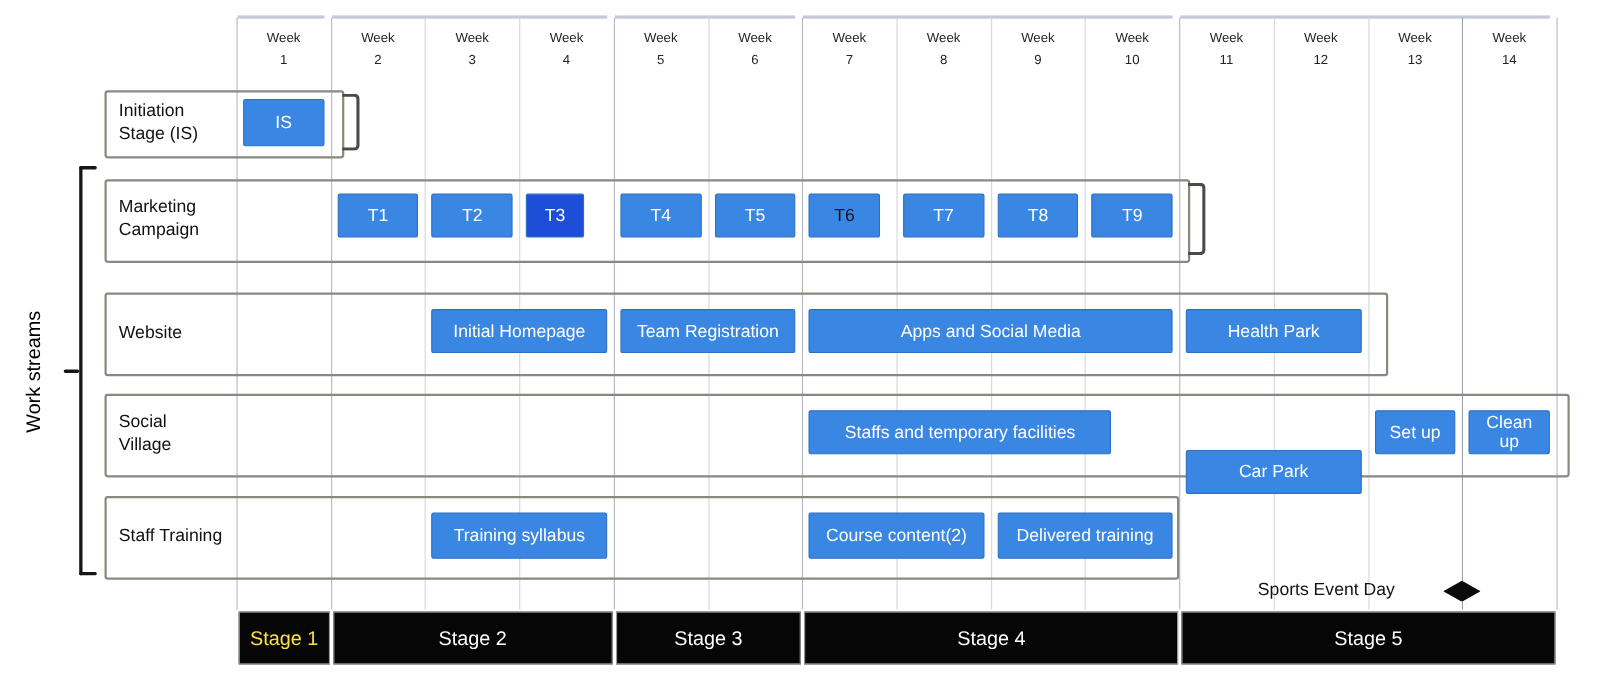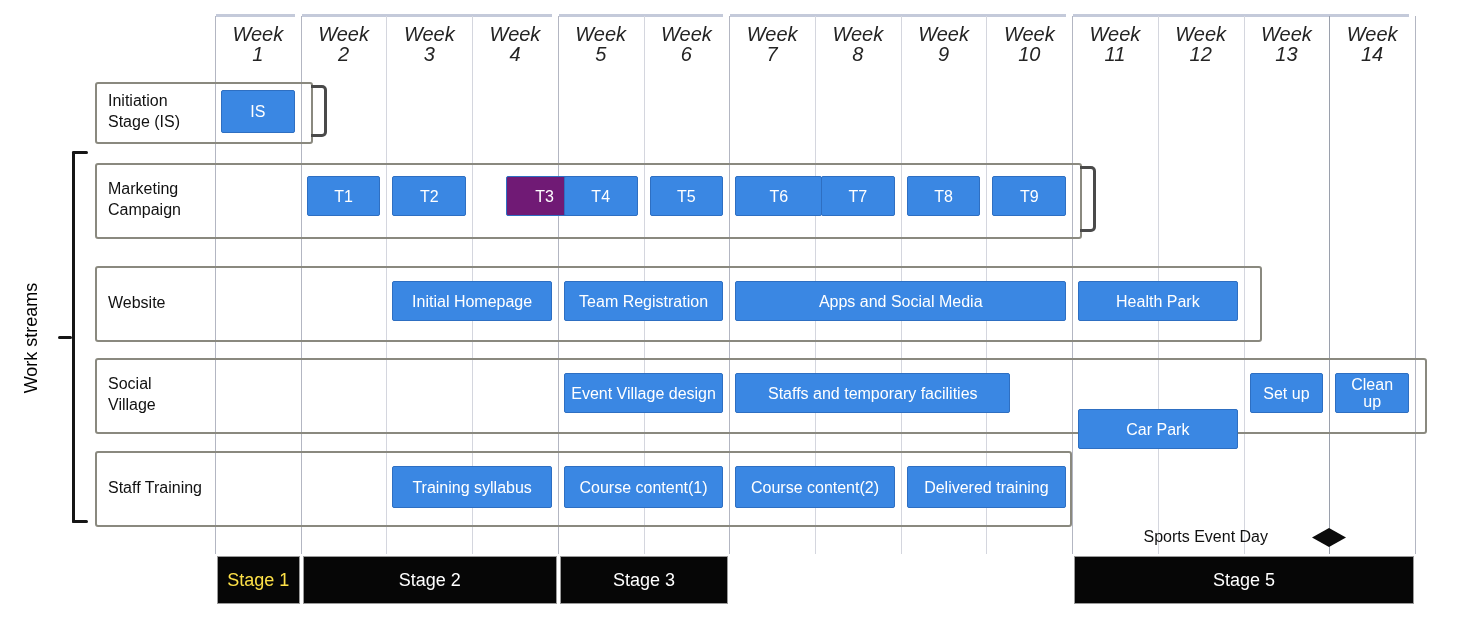--- a/index.html
+++ b/index.html
@@ -6,21 +6,21 @@
   #stage{
     position:relative;width:1457px;height:627px;background:#ffffff;overflow:hidden;
     font-family:"Liberation Sans",sans-serif;color:#1c1c1c;
   }
   .abs{position:absolute;}
   .cap{position:absolute;height:3px;background:#c4cada;}
   .vgrid{position:absolute;width:1px;background:#d4d6de;}
   .vgrid.dark{background:#b3b6c2;}
   .vgrid.xdark{background:#9aa0ac;}
   .weekhead{position:absolute;display:flex;flex-direction:column;align-items:center;
-    font-size:20px;line-height:20px;color:#242424;font-style:italic;}
+    font-size:12px;line-height:20px;color:#242424;}
   .rowbox{position:absolute;border:2px solid #8a897f;border-radius:3px;background:transparent;}
   .rowlabel{position:absolute;display:flex;align-items:center;font-size:16px;line-height:21px;color:#111;}
   .bar{position:absolute;display:flex;align-items:center;justify-content:center;text-align:center;
     color:#fff;font-size:16px;line-height:17px;border-radius:2px;padding:16px 6px;box-sizing:border-box;
     border:1px solid #2e6fc2;}
   .bracket-r{position:absolute;width:13px;border:3px solid #4a4a4a;border-left:none;
     border-radius:0 5px 5px 0;}
   .stage{position:absolute;display:flex;align-items:center;justify-content:center;
     font-size:18px;border:1px solid #9a9a9a;}
   .ms-label{position:absolute;font-size:16px;color:#111;text-align:right;}
@@ -116,58 +116,57 @@
   <div id="layer-rows" class="abs" style="left:0;top:0;width:100%;height:100%;">
       <div class="rowbox" style="left: 95px; top: 82px; width: 213.714px; height: 58px; border-color: rgb(138, 137, 127);"></div>
       <div class="rowlabel" style="left: 108px; top: 82px; width: 95px; height: 58px;">Initiation Stage (IS)</div>
       <div class="bracket-r" style="left: 310.714px; top: 85px; height: 46px; border-color: rgb(74, 74, 74);"></div>
       <div class="bar" style="left: 221px; top: 90px; width: 73.7143px; height: 43px; background: rgb(58, 135, 227); border-color: rgb(46, 111, 194); color: rgb(255, 255, 255);">IS</div>
       <div class="rowbox" style="left: 95px; top: 163px; width: 983.143px; height: 72px; border-color: rgb(138, 137, 127);"></div>
       <div class="rowlabel" style="left: 108px; top: 163px; width: 95px; height: 72px;">Marketing Campaign</div>
       <div class="bracket-r" style="left: 1080.14px; top: 166px; height: 60px; border-color: rgb(74, 74, 74);"></div>
       <div class="bar" style="left: 306.714px; top: 176px; width: 73.7143px; height: 40px; background: rgb(58, 135, 227); border-color: rgb(46, 111, 194); color: rgb(255, 255, 255);">T1</div>
       <div class="bar" style="left: 392.429px; top: 176px; width: 73.7143px; height: 40px; background: rgb(58, 135, 227); border-color: rgb(46, 111, 194); color: rgb(255, 255, 255);">T2</div>
-      <div class="bar" style="left: 478.143px; top: 176px; width: 77px; height: 40px; background: #701a75; border-color: rgb(46, 111, 194); color: rgb(255, 255, 255); margin-left: 28px;">T3</div>
+      <div class="bar" style="left: 478.143px; top: 176px; width: 53px; height: 40px; background: #1d4ed8; border-color: rgb(46, 111, 194); color: rgb(255, 255, 255);">T3</div>
       <div class="bar" style="left: 563.857px; top: 176px; width: 73.7143px; height: 40px; background: rgb(58, 135, 227); border-color: rgb(46, 111, 194); color: rgb(255, 255, 255);">T4</div>
       <div class="bar" style="left: 649.571px; top: 176px; width: 73.7143px; height: 40px; background: rgb(58, 135, 227); border-color: rgb(46, 111, 194); color: rgb(255, 255, 255);">T5</div>
-      <div class="bar" style="left: 735.286px; top: 176px; width: 87px; height: 40px; background: rgb(58, 135, 227); border-color: rgb(46, 111, 194); color: #ffffff;">T6</div>
+      <div class="bar" style="left: 735.286px; top: 176px; width: 65px; height: 40px; background: rgb(58, 135, 227); border-color: rgb(46, 111, 194); color: #0f172a;">T6</div>
       <div class="bar" style="left: 821px; top: 176px; width: 73.7143px; height: 40px; background: rgb(58, 135, 227); border-color: rgb(46, 111, 194); color: rgb(255, 255, 255);">T7</div>
       <div class="bar" style="left: 906.714px; top: 176px; width: 73.7143px; height: 40px; background: rgb(58, 135, 227); border-color: rgb(46, 111, 194); color: rgb(255, 255, 255);">T8</div>
       <div class="bar" style="left: 992.429px; top: 176px; width: 73.7143px; height: 40px; background: rgb(58, 135, 227); border-color: rgb(46, 111, 194); color: rgb(255, 255, 255);">T9</div>
       <div class="rowbox" style="left: 95px; top: 266px; width: 1162.57px; height: 72px; border-color: rgb(138, 137, 127);"></div>
       <div class="rowlabel" style="left: 108px; top: 266px; width: 95px; height: 72px;">Website</div>
       <div class="bar" style="left: 392.429px; top: 281px; width: 159.429px; height: 40px; background: rgb(58, 135, 227); border-color: rgb(46, 111, 194); color: rgb(255, 255, 255);">Initial Homepage</div>
       <div class="bar" style="left: 563.857px; top: 281px; width: 159.429px; height: 40px; background: rgb(58, 135, 227); border-color: rgb(46, 111, 194); color: rgb(255, 255, 255);">Team Registration</div>
       <div class="bar" style="left: 735.286px; top: 281px; width: 330.857px; height: 40px; background: rgb(58, 135, 227); border-color: rgb(46, 111, 194); color: rgb(255, 255, 255);">Apps and Social Media</div>
       <div class="bar" style="left: 1078.14px; top: 281px; width: 159.429px; height: 40px; background: rgb(58, 135, 227); border-color: rgb(46, 111, 194); color: rgb(255, 255, 255);">Health Park</div>
       <div class="rowbox" style="left: 95px; top: 358px; width: 1328px; height: 72px; border-color: rgb(138, 137, 127);"></div>
       <div class="rowlabel" style="left: 108px; top: 358px; width: 95px; height: 72px;">Social Village</div>
-      <div class="bar" style="left: 563.857px; top: 373px; width: 159.429px; height: 40px; background: rgb(58, 135, 227); border-color: rgb(46, 111, 194); color: rgb(255, 255, 255);">Event Village design</div>
       <div class="bar" style="left: 735.286px; top: 373px; width: 275px; height: 40px; background: rgb(58, 135, 227); border-color: rgb(46, 111, 194); color: rgb(255, 255, 255);">Staffs and temporary facilities</div>
       <div class="bar" style="left: 1078.14px; top: 373px; width: 159.429px; height: 40px; background: rgb(58, 135, 227); border-color: rgb(46, 111, 194); color: rgb(255, 255, 255); margin-top: 36px;">Car Park</div>
       <div class="bar" style="left: 1249.57px; top: 373px; width: 73.7143px; height: 40px; background: rgb(58, 135, 227); border-color: rgb(46, 111, 194); color: rgb(255, 255, 255);">Set up</div>
       <div class="bar" style="left: 1335.29px; top: 373px; width: 73.7143px; height: 40px; background: rgb(58, 135, 227); border-color: rgb(46, 111, 194); color: rgb(255, 255, 255);">Clean up</div>
       <div class="rowbox" style="left: 95px; top: 451px; width: 973.143px; height: 72px; border-color: rgb(138, 137, 127);"></div>
       <div class="rowlabel" style="left: 108px; top: 451px; width: 95px; height: 72px;">Staff Training</div>
       <div class="bar" style="left: 392.429px; top: 466px; width: 159.429px; height: 42px; background: rgb(58, 135, 227); border-color: rgb(46, 111, 194); color: rgb(255, 255, 255);">Training syllabus</div>
-      <div class="bar" style="left: 563.857px; top: 466px; width: 159.429px; height: 42px; background: rgb(58, 135, 227); border-color: rgb(46, 111, 194); color: rgb(255, 255, 255);">Course content(1)</div>
       <div class="bar" style="left: 735.286px; top: 466px; width: 159.429px; height: 42px; background: rgb(58, 135, 227); border-color: rgb(46, 111, 194); color: rgb(255, 255, 255);">Course content(2)</div>
       <div class="bar" style="left: 906.714px; top: 466px; width: 159.429px; height: 42px; background: rgb(58, 135, 227); border-color: rgb(46, 111, 194); color: rgb(255, 255, 255);">Delivered training</div>
     </div>
 
   <div>
     <div class="ws-line" style="left:72px;top:151px;width:3px;height:372px;"></div>
     <div class="ws-line" style="left:72px;top:151px;width:16px;height:3px;"></div>
     <div class="ws-line" style="left:72px;top:520px;width:16px;height:3px;"></div>
     <div class="ws-line" style="left:58px;top:336px;width:14px;height:3px;"></div>
   </div>
   <div class="ws-label" style="left:31px;top:338px;">Work streams</div>
 
   <div class="ms-label" style="left:1040px;top:528px;width:228px;">Sports Event Day</div>
   <div class="ms-diamond" style="left:1312px;top:528px;width:34px;height:19px;background:#0b0b0b;clip-path:polygon(50% 0,100% 50%,50% 100%,0 50%);"></div>
 
   <div id="layer-stages" class="abs" style="left:0;top:0;width:100%;height:100%;">
       <div class="stage" style="left: 217px; top: 556px; width: 80.7143px; height: 46px; background: rgb(6, 6, 6); color: #fde047;">Stage 1</div>
       <div class="stage" style="left: 302.714px; top: 556px; width: 252.143px; height: 46px; background: rgb(6, 6, 6); color: rgb(255, 255, 255);">Stage 2</div>
       <div class="stage" style="left: 559.857px; top: 556px; width: 166.429px; height: 46px; background: rgb(6, 6, 6); color: rgb(255, 255, 255);">Stage 3</div>
+      <div class="stage" style="left: 731.286px; top: 556px; width: 337.857px; height: 46px; background: rgb(6, 6, 6); color: rgb(255, 255, 255);">Stage 4</div>
       <div class="stage" style="left: 1074.14px; top: 556px; width: 337.857px; height: 46px; background: rgb(6, 6, 6); color: rgb(255, 255, 255);">Stage 5</div>
     </div>
 </div>
 
 </body></html>

